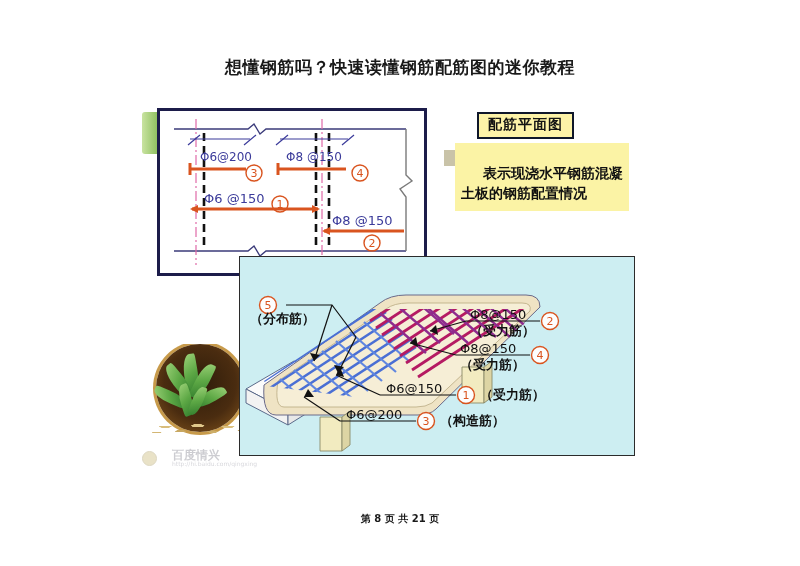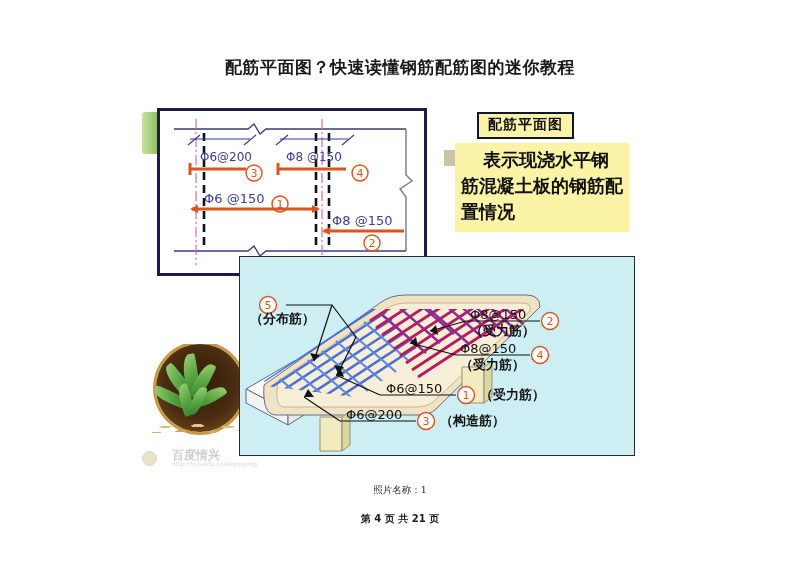--- a/index.html
+++ b/index.html
@@ -145,28 +145,28 @@
     font-weight: bold;
     color: #141414;
     font-family: "DejaVu Sans", "Liberation Sans", sans-serif;
     letter-spacing: 1px;
   }
   .pf-body {
     position: absolute;
     left: 455px;
     top: 143px;
     width: 162px;
-    padding: 5px 6px 6px 6px;
+    padding: 21px 6px 6px 6px;
     background: #fbf3a5;
-    font-size: 18px;
+    font-size: 14px;
     font-weight: bold;
     color: #111111;
     line-height: 1.45;
     text-indent: 22px;
-    font-family: Liberation Mono, monospace;
+    font-family: Liberation Serif, serif;
   }
   .pf-shadow {
     position: absolute;
     left: 444px;
     top: 150px;
     width: 14px;
     height: 16px;
     background: #c9c3a8;
   }
 
@@ -205,21 +205,21 @@
     font-weight: bold;
     color: #1a1a1a;
     font-family: "DejaVu Sans", "Liberation Sans", sans-serif;
   }
 </style>
 </head>
 <body>
 
 <div class="page">
 
-  <div class="doc-title">配筋平面图？快速读懂钢筋配筋图的迷你教程</div>
+  <div class="doc-title">想懂钢筋吗？快速读懂钢筋配筋图的迷你教程</div>
 
   <div class="plant-photo">
     <div class="plant-disc"></div>
     <div class="leaf l1"></div>
     <div class="leaf l2"></div>
     <div class="leaf l3"></div>
     <div class="leaf l4"></div>
     <div class="leaf l5"></div>
     <div class="leaf l6"></div>
     <div class="leaf l7"></div>
@@ -424,16 +424,15 @@
       <text x="146" y="136" font-size="13" fill="#111111" font-family="DejaVu Sans, sans-serif">Φ6@150</text>
       <text x="240" y="142" font-size="13" font-weight="bold" fill="#111111" font-family="DejaVu Sans, sans-serif">（受力筋）</text>
 
       <text x="106" y="162" font-size="13" fill="#111111" font-family="DejaVu Sans, sans-serif">Φ6@200</text>
       <text x="200" y="168" font-size="13" font-weight="bold" fill="#111111" font-family="DejaVu Sans, sans-serif">（构造筋）</text>
 
       <text x="10" y="66" font-size="13" font-weight="bold" fill="#111111" font-family="DejaVu Sans, sans-serif">（分布筋）</text>
     </svg>
   </div>
 
-  <div class="photo-name">照片名称：1</div>
-  <div class="page-no">第 4 页 共 21 页</div>
+  <div class="page-no">第 8 页 共 21 页</div>
 
 </div>
 
 </body></html>

